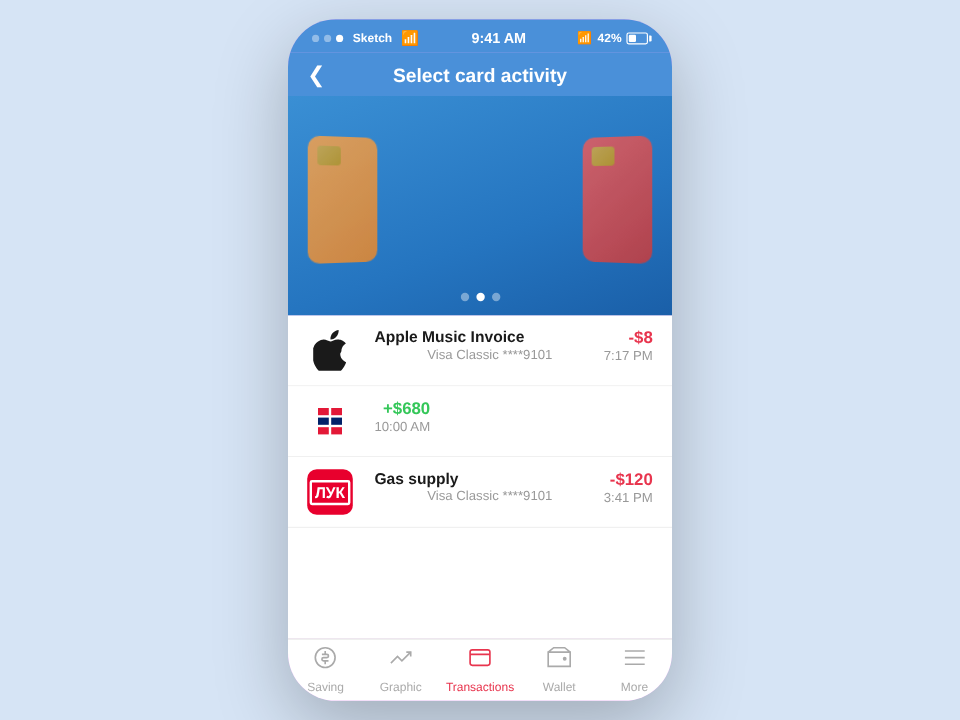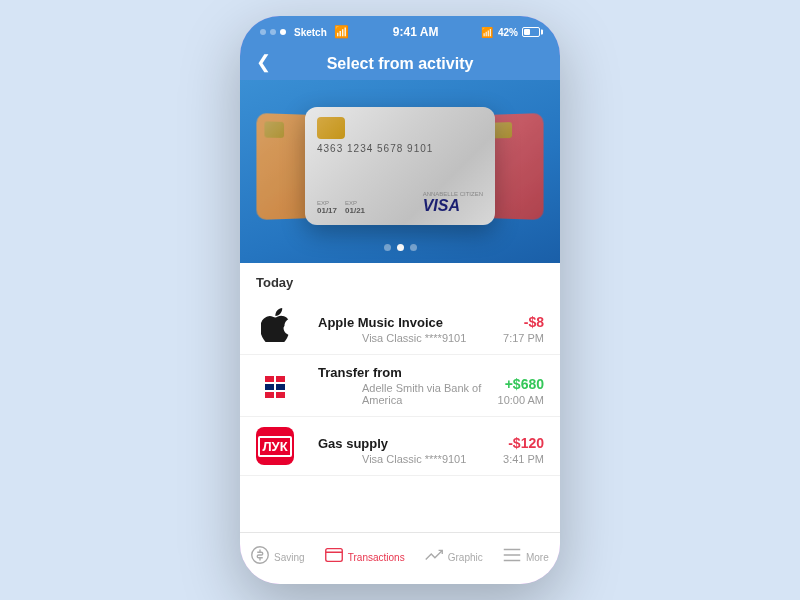--- a/index.html
+++ b/index.html
@@ -178,30 +178,31 @@
     }
     .section-header {
       padding: 12px 16px 6px;
       font-size: 13px;
       font-weight: 600;
       color: #333;
       background: white;
     }
     .transaction-item {
       display: flex;
-      align-items: flex-end;
+      align-items: flex-start;
       padding: 10px 16px;
       border-bottom: 1px solid #f0f0f0;
       background: white;
+      gap: 18px;
     }
     .tx-icon {
       width: 38px;
       height: 38px;
       border-radius: 8px;
-      margin-right: 24px;
+      margin-right: 0;
       display: flex;
       align-items: center;
       justify-content: center;
       flex-shrink: 0;
       font-size: 18px;
     }
     .tx-icon.apple { background: transparent; }
     .tx-icon.bofa { background: transparent; }
     .tx-icon.lukoil {
       background: #e8002d;
@@ -230,21 +231,21 @@
       border-top: 1px solid #e5e5e5;
       display: flex;
       justify-content: space-around;
       align-items: center;
       padding: 6px 0 8px;
       height: 52px;
       flex-shrink: 0;
     }
     .nav-item {
       display: flex;
-      flex-direction: row;
+      flex-direction: column;
       align-items: center;
       gap: 3px;
       cursor: pointer;
       min-width: 50px;
     }
     .nav-icon { font-size: 20px; color: #aaa; }
     .nav-icon.active { color: #e8354e; }
     .nav-label { font-size: 10px; color: #aaa; }
     .nav-label.active { color: #e8354e; }
   </style>
@@ -266,72 +267,49 @@
       <span>📶</span>
       <span>42%</span>
       <div class="battery-icon">
         <div class="battery-fill"></div>
       </div>
     </div>
   </div>
 
   <div class="header">
     <span class="back-btn">❮</span>
-    <span class="header-title">Select from activity</span>
+    <span class="header-title">Select card activity</span>
   </div>
 
   <div class="card-section">
     <div class="cards-row">
 
       <div class="card-side left">
         <div style="padding:8px;">
           <div style="width:20px;height:16px;background:linear-gradient(135deg,#d4a843,#c4951a);border-radius:3px;"></div>
         </div>
       </div>
 
-      <div class="card-main">
-        <div>
-          <div class="card-chip"></div>
-          <div class="card-number">4363  1234  5678  9101</div>
-        </div>
-        <div class="card-bottom">
-          <div style="display:flex;gap:8px;">
-            <div class="card-info">
-              <span class="card-label">EXP</span>
-              <span class="card-value">01/17</span>
-            </div>
-            <div class="card-info">
-              <span class="card-label">EXP</span>
-              <span class="card-value">01/21</span>
-            </div>
-          </div>
-          <div>
-            <div style="font-size:6px;color:#888;text-transform:uppercase;">ANNABELLE CITIZEN</div>
-            <div class="visa-logo">VISA</div>
-          </div>
-        </div>
-      </div>
 
       <div class="card-side right">
         <div style="padding:8px;">
           <div style="width:20px;height:16px;background:linear-gradient(135deg,#d4a843,#c4951a);border-radius:3px;"></div>
         </div>
       </div>
     </div>
 
     <div class="card-dots">
       <div class="dot"></div>
       <div class="dot active"></div>
       <div class="dot"></div>
     </div>
 
   </div>
 
   <div class="transactions">
-    <div class="section-header">Today</div>
 
     <div class="transaction-item">
       <div class="tx-icon apple">
         <svg width="28" height="34" viewBox="0 0 28 34" fill="none" xmlns="http://www.w3.org/2000/svg">
           <path d="M23.5 17.8c0-4.3 3.5-6.4 3.7-6.5-2-3-5.2-3.4-6.3-3.4-2.7-.3-5.2 1.6-6.6 1.6-1.3 0-3.4-1.5-5.6-1.5C5.8 8.1 2 10.3.5 13.9c-3.1 5.4-.8 13.3 2.2 17.7 1.5 2.1 3.2 4.5 5.5 4.4 2.2-.1 3-1.4 5.7-1.4 2.6 0 3.4 1.4 5.7 1.4 2.3 0 3.9-2.2 5.4-4.3 1.7-2.4 2.4-4.8 2.4-4.9-.1-.1-4.9-1.9-4.9-7z" fill="#1a1a1a"></path>
           <path d="M19.4 5.5c1.2-1.5 2-3.6 1.8-5.5-1.7.1-3.8 1.1-5 2.6-1.1 1.3-2.1 3.4-1.8 5.4 1.9.1 3.8-1 5-2.5z" fill="#1a1a1a"></path>
         </svg>
       </div>
       <div class="tx-details">
         <div class="tx-name">Apple Music Invoice</div>
@@ -353,24 +331,20 @@
           <div style="display:flex;gap:2px;">
             <div style="width:9px;height:6px;background:#012169;"></div>
             <div style="width:9px;height:6px;background:#012169;"></div>
           </div>
           <div style="display:flex;gap:2px;">
             <div style="width:9px;height:6px;background:#e31837;"></div>
             <div style="width:9px;height:6px;background:#e31837;"></div>
           </div>
         </div>
       </div>
-      <div class="tx-details">
-        <div class="tx-name">Transfer from</div>
-        <div class="tx-sub">Adelle Smith via  Bank of America</div>
-      </div>
       <div class="tx-right">
         <div class="tx-amount positive">+$680</div>
         <div class="tx-time">10:00 AM</div>
       </div>
     </div>
 
     <div class="transaction-item">
       <div class="tx-icon lukoil">
         <span class="lukoil-symbol">ЛУК</span>
       </div>
@@ -389,36 +363,45 @@
     <div class="nav-item">
       <span class="nav-icon">
         <svg width="22" height="22" viewBox="0 0 24 24" fill="none" stroke="#aaa" stroke-width="1.5">
           <circle cx="12" cy="12" r="9"></circle>
             <path d="M12 6v3M12 15v3M9 9h4.5a1.5 1.5 0 010 3H10.5a1.5 1.5 0 000 3H15"></path>
         </svg>
       </span>
       <span class="nav-label">Saving</span>
     </div>
     <div class="nav-item">
+      <span class="nav-icon">
+        <svg width="22" height="22" viewBox="0 0 24 24" fill="none" stroke="#aaa" stroke-width="1.5">
+          <polyline points="3 17 9 11 13 15 21 7"></polyline>
+            <polyline points="17 7 21 7 21 11"></polyline>
+        </svg>
+      </span>
+      <span class="nav-label">Graphic</span>
+    </div>
+    <div class="nav-item">
       <span class="nav-icon active">
         <svg width="22" height="22" viewBox="0 0 24 24" fill="none" stroke="#e8354e" stroke-width="1.5">
           <rect x="3" y="5" width="18" height="14" rx="2"></rect>
           <path d="M3 9h18"></path>
         </svg>
       </span>
       <span class="nav-label active">Transactions</span>
     </div>
     <div class="nav-item">
       <span class="nav-icon">
         <svg width="22" height="22" viewBox="0 0 24 24" fill="none" stroke="#aaa" stroke-width="1.5">
-          <polyline points="3 17 9 11 13 15 21 7"></polyline>
-            <polyline points="17 7 21 7 21 11"></polyline>
+          <path d="M2 7h20v13H2zM2 7l5-4h10l5 4"></path>
+          <circle cx="17" cy="13" r="1" fill="#aaa"></circle>
         </svg>
       </span>
-      <span class="nav-label">Graphic</span>
+      <span class="nav-label">Wallet</span>
     </div>
     <div class="nav-item">
       <span class="nav-icon">
         <svg width="22" height="22" viewBox="0 0 24 24" fill="none" stroke="#aaa" stroke-width="1.5">
           <line x1="3" y1="6" x2="21" y2="6"></line>
             <line x1="3" y1="12" x2="21" y2="12"></line>
             <line x1="3" y1="18" x2="21" y2="18"></line>
         </svg>
       </span>
       <span class="nav-label">More</span>

